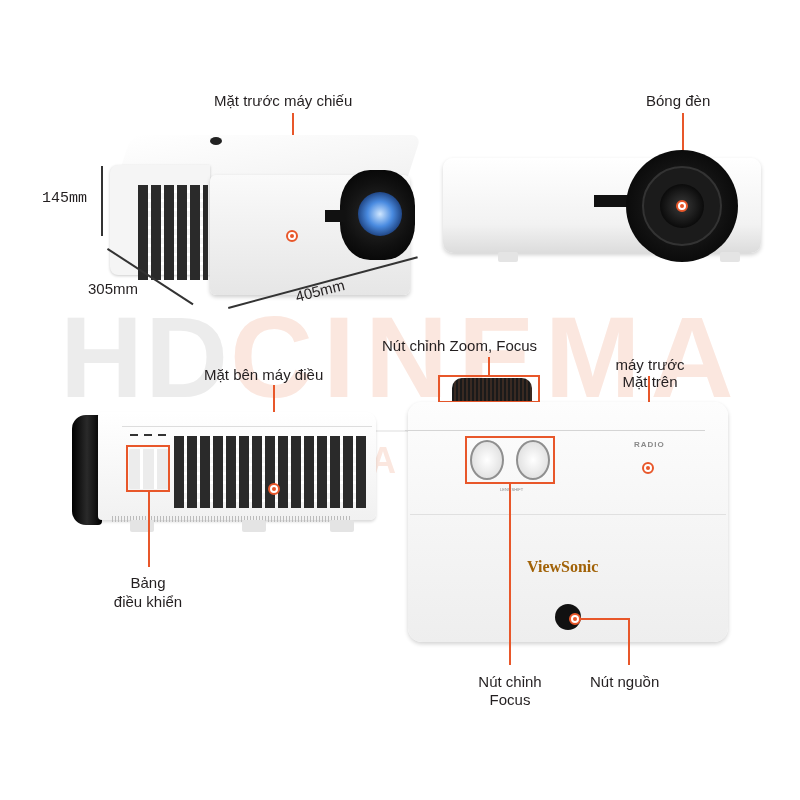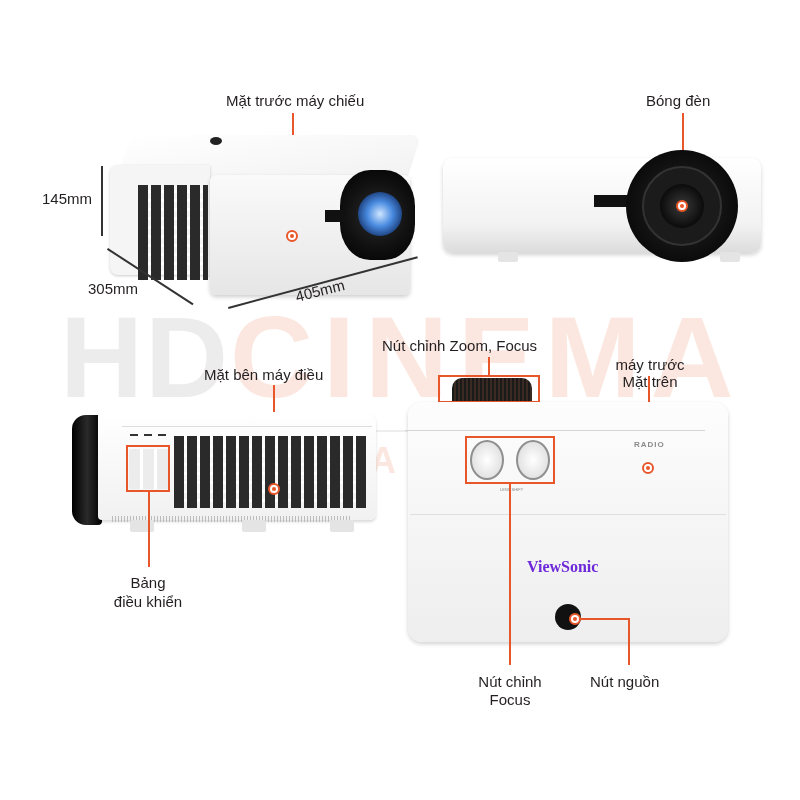--- a/index.html
+++ b/index.html
@@ -29,38 +29,38 @@
 </style>
 </head>
 <body>
 
 <div class="wm-hd">HD</div>
 <div class="wm-radio">CINEMA</div>
 <div class="wm-bar"></div>
 <div class="wm-sub">AUDIO - CINEMA - KARAOKE</div>
 
 <div>
-  <div class="label" style="left:226px;top:92px;">Mặt trước máy chiếu</div>
+  <div class="label" style="left:214px;top:92px;">Mặt trước máy chiếu</div>
   <div class="vline" style="left:292px;top:113px;height:120px;"></div>
 
   <div class="abs" style="left:110px;top:135px;width:305px;height:160px;">
     <div class="abs" style="left:10px;top:0;width:290px;height:70px;background:linear-gradient(170deg,#ffffff,#eeeeee);transform:skewX(-18deg);border-radius:10px;"></div>
     <div class="abs" style="left:0;top:30px;width:100px;height:110px;background:#f5f5f5;border-radius:8px 0 0 8px;box-shadow:0 1px 3px rgba(0,0,0,.2);"></div>
     <div class="abs" style="left:100px;top:40px;width:200px;height:120px;background:linear-gradient(180deg,#fafafa,#e6e6e6);border-radius:6px;box-shadow:0 2px 4px rgba(0,0,0,.2);"></div>
     <div class="vent" style="left:28px;top:50px;width:70px;height:95px;"></div>
     <div class="abs" style="left:100px;top:2px;width:12px;height:8px;border-radius:50%;background:#222;"></div>
     <div class="lens-outer" style="left:230px;top:35px;width:75px;height:90px;border-radius:40%;">
       <div class="abs" style="left:18px;top:22px;width:44px;height:44px;border-radius:50%;background:radial-gradient(circle,#cfe6ff 0%,#4a8be0 40%,#1a3d7a 75%,#111 100%);"></div>
     </div>
     <div class="abs" style="left:215px;top:75px;width:20px;height:12px;background:#111;"></div>
   </div>
   <div class="dot" style="left:286px;top:230px;"></div>
 
   <div class="abs" style="left:101px;top:166px;width:2px;height:70px;background:#333;"></div>
-  <div class="dim" style="left:42px;top:190px;">145mm</div>
+  <div class="dim" style="left:42px;top:190px;font-family:Liberation Mono, monospace;">145mm</div>
 
   <div class="abs" style="left:108px;top:248px;width:102px;height:2px;background:#333;transform-origin:0 0;transform:rotate(33deg);"></div>
   <div class="dim" style="left:88px;top:280px;">305mm</div>
 
   <div class="abs" style="left:228px;top:307px;width:196px;height:2px;background:#333;transform-origin:0 0;transform:rotate(-15deg);"></div>
   <div class="dim" style="left:295px;top:282px;transform:rotate(-14deg);">405mm</div>
 </div>
 
 <div>
   <div class="label" style="left:646px;top:92px;">Bóng đèn</div>
@@ -117,21 +117,21 @@
   <div class="abs" style="left:410px;top:514px;width:316px;height:1px;background:#e0e0e0;"></div>
   <div class="abs" style="left:405px;top:430px;width:300px;height:1px;background:#d5d5d5;"></div>
   <div class="abs" style="left:634px;top:440px;font-size:8px;font-weight:bold;color:#8a8a8a;letter-spacing:1px;">RADIO</div>
 
   <div class="abs" style="left:470px;top:440px;width:34px;height:40px;border-radius:50%;border:2px solid #8f8f8f;background:radial-gradient(ellipse,#ffffff,#d7d7d7);"></div>
   <div class="abs" style="left:516px;top:440px;width:34px;height:40px;border-radius:50%;border:2px solid #8f8f8f;background:radial-gradient(ellipse,#ffffff,#d7d7d7);"></div>
   <div class="hbox" style="left:465px;top:436px;width:90px;height:48px;"></div>
   <div class="abs" style="left:500px;top:487px;font-size:4px;color:#888;">LENS SHIFT</div>
   <div class="dot" style="left:642px;top:462px;"></div>
 
-  <div class="abs" style="left:527px;top:558px;font-family:'Liberation Serif',serif;font-weight:bold;font-size:16px;color:#6d28d9;">ViewSonic</div>
+  <div class="abs" style="left:527px;top:558px;font-family:'Liberation Serif',serif;font-weight:bold;font-size:16px;color:#a16207;">ViewSonic</div>
 
   <div class="abs" style="left:555px;top:604px;width:26px;height:26px;border-radius:50%;background:#111;"></div>
   <div class="dot" style="left:569px;top:613px;"></div>
   <div class="hline" style="left:580px;top:618px;width:50px;"></div>
   <div class="vline" style="left:628px;top:618px;height:47px;"></div>
   <div class="label" style="left:590px;top:673px;">Nút nguồn</div>
 
   <div class="vline" style="left:509px;top:484px;height:181px;"></div>
   <div class="label" style="left:469px;top:673px;width:82px;">Nút chỉnh</div>
   <div class="label" style="left:469px;top:691px;width:82px;">Focus</div>

